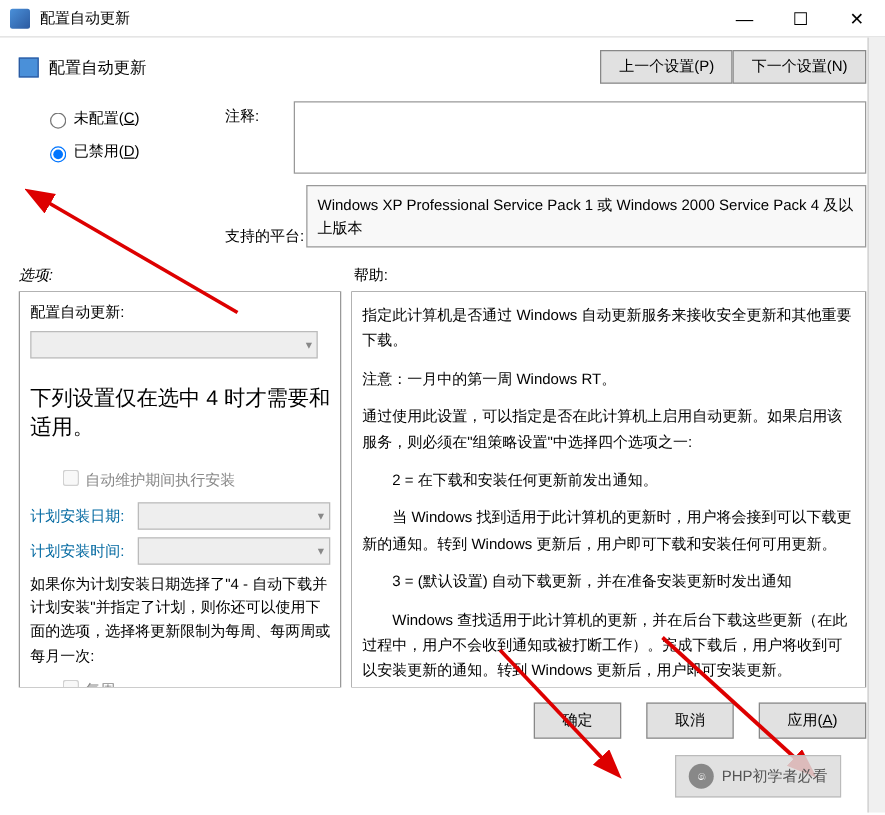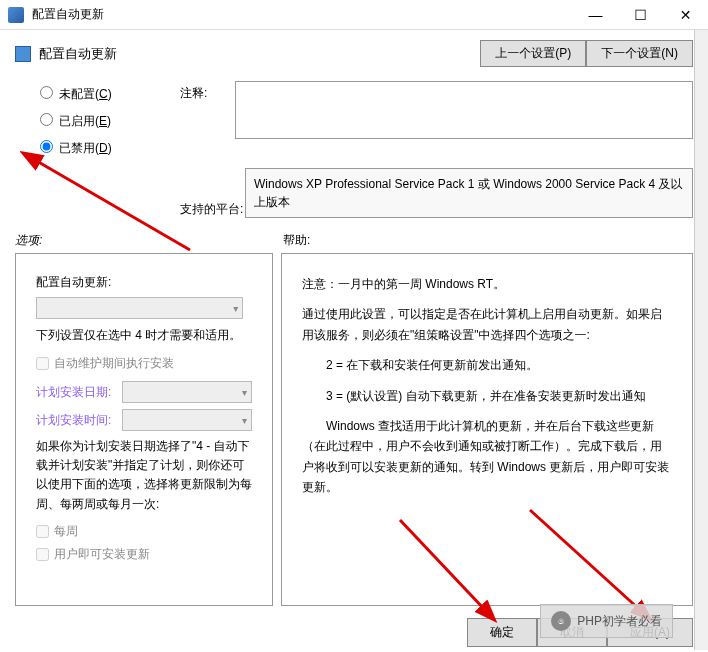--- a/index.html
+++ b/index.html
@@ -9,45 +9,45 @@
 .titlebar-title { flex: 1; font-size: 12px; }
 .titlebar-btns { display: flex; }
 .titlebar-btn { width: 45px; height: 29px; display: flex; align-items: center; justify-content: center; font-size: 14px; }
 .subheader { display: flex; align-items: center; padding: 10px 15px 8px; }
 .subheader-icon { width: 16px; height: 16px; margin-right: 8px; background: #4a90d9; border: 1px solid #2c5aa0; }
 .subheader-title { flex: 1; font-size: 13px; }
 .nav-btns { display: flex; gap: 0; }
 .nav-btn { border: 1px solid #888; background: #e1e1e1; padding: 4px 14px; font-size: 12px; cursor: pointer; }
 .config-row { display: flex; padding: 6px 15px 6px 40px; }
 .radio-col { width: 140px; }
-.radio-item { display: flex; align-items: flex-start; padding: 5px 0; }
+.radio-item { display: flex; align-items: flex-end; padding: 5px 0; }
 .radio-item input { margin-right: 6px; }
 .radio-label u { text-decoration: underline; }
 .label-col { width: 55px; padding-top: 4px; }
 .field-col { flex: 1; }
 .comment-box { width: 100%; height: 58px; border: 1px solid #999; background: #fff; resize: none; font-family: inherit; font-size: 12px; padding: 4px; }
 .platform-box { border: 1px solid #999; background: #f8f8f8; padding: 6px 8px; font-size: 12px; line-height: 1.5; }
 .section-labels { display: flex; padding: 8px 15px 4px; }
 .section-labels .l1 { width: 268px; font-style: italic; }
 .panels { display: flex; padding: 0 15px; gap: 8px; }
-.panel { border: 1px solid #999; background: #fff; height: 353px; overflow: auto; padding: 20px; position: relative; }
+.panel { border: 1px solid #999; background: #fff; height: 317px; overflow: auto; padding: 8px; position: relative; }
 .panel-left { width: 258px; }
 .panel-right { flex: 1; }
 .opt-title { font-size: 12px; margin-bottom: 6px; }
 .opt-dropdown { width: 96%; height: 22px; border: 1px solid #bbb; background: #eee; margin-bottom: 8px; display: flex; align-items: center; justify-content: flex-end; padding: 0 4px; color: #888; font-size: 10px; }
-.opt-note { font-size: 12px; margin: 8px 0; }
-.opt-check { display: flex; align-items: center; padding: 3px 0; color: #888; }
+.opt-note { font-size: 17px; margin: 20px 0; }
+.opt-check { display: flex; align-items: flex-start; padding: 3px 0; color: #888; margin-left: 26px; }
 .opt-check input { margin-right: 5px; }
 .opt-field { display: flex; align-items: center; margin: 6px 0; }
-.opt-field-label { width: 86px; color: #8b5cf6; }
+.opt-field-label { width: 86px; color: #0369a1; }
 .opt-field-dd { flex: 1; height: 22px; border: 1px solid #bbb; background: #eee; display: flex; align-items: center; justify-content: flex-end; padding: 0 4px; color: #888; font-size: 10px; }
 .opt-para { font-size: 12px; line-height: 1.6; margin: 6px 0; }
 .panel-right p { font-size: 12px; line-height: 1.7; margin-bottom: 10px; }
 .panel-right .indent { text-indent: 2em; }
-.bottom-bar { display: flex; justify-content: flex-end; gap: 0; padding: 12px 15px; align-items: center; }
+.bottom-bar { display: flex; justify-content: flex-end; gap: 20px; padding: 12px 15px; align-items: center; }
 .bottom-btn { border: 1px solid #888; background: #e1e1e1; padding: 5px 22px; font-size: 12px; cursor: pointer; }
 .watermark { position: absolute; right: 35px; bottom: 14px; background: rgba(220,220,220,0.85); border: 1px solid #bbb; padding: 6px 10px; display: flex; align-items: center; font-size: 12px; color: #555; z-index: 5; }
 .wm-icon { width: 20px; height: 20px; border-radius: 50%; background: #888; margin-right: 6px; display: flex; align-items: center; justify-content: center; color: #fff; font-size: 10px; }
 .arrow { position: absolute; pointer-events: none; z-index: 3; }
 .right-strip { position: absolute; right: 0; top: 30px; width: 14px; height: 620px; background: #f0f0f0; border-left: 1px solid #ccc; }
 </style>
 </head>
 <body>
 
 <div class="titlebar">
@@ -67,24 +67,20 @@
     <button class="nav-btn">上一个设置(P)</button>
     <button class="nav-btn">下一个设置(N)</button>
   </div>
 </div>
 
 <div class="config-row">
   <div class="radio-col">
     <label class="radio-item">
       <input type="radio" name="state" style="">
       <span class="radio-label">未配置(<u>C</u>)</span>
-    </label>
-    <label class="radio-item">
-      <input type="radio" name="state" style="">
-      <span class="radio-label">已启用(<u>E</u>)</span>
     </label>
     <label class="radio-item">
       <input type="radio" name="state" checked="" style="">
       <span class="radio-label">已禁用(<u>D</u>)</span>
     </label>
   </div>
   <div class="label-col">注释:</div>
   <div class="field-col">
     <textarea class="comment-box" style=""></textarea>
   </div>
@@ -124,23 +120,25 @@
     <label class="opt-check">
       <input type="checkbox" disabled="" style="">
       <span>每周</span>
     </label>
     <label class="opt-check">
       <input type="checkbox" disabled="" style="">
       <span>用户即可安装更新</span>
     </label>
   </div>
   <div class="panel panel-right">
+    <p>指定此计算机是否通过 Windows 自动更新服务来接收安全更新和其他重要下载。</p>
     <p>注意：一月中的第一周 Windows RT。</p>
     <p>通过使用此设置，可以指定是否在此计算机上启用自动更新。如果启用该服务，则必须在"组策略设置"中选择四个选项之一:</p>
     <p class="indent">2 = 在下载和安装任何更新前发出通知。</p>
+    <p class="indent">当 Windows 找到适用于此计算机的更新时，用户将会接到可以下载更新的通知。转到 Windows 更新后，用户即可下载和安装任何可用更新。</p>
     <p class="indent">3 = (默认设置) 自动下载更新，并在准备安装更新时发出通知</p>
     <p class="indent">Windows 查找适用于此计算机的更新，并在后台下载这些更新（在此过程中，用户不会收到通知或被打断工作）。完成下载后，用户将收到可以安装更新的通知。转到 Windows 更新后，用户即可安装更新。</p>
   </div>
 </div>
 
 <div class="bottom-bar">
   <button class="bottom-btn">确定</button>
   <button class="bottom-btn">取消</button>
   <button class="bottom-btn">应用(<u>A</u>)</button>
 </div>

